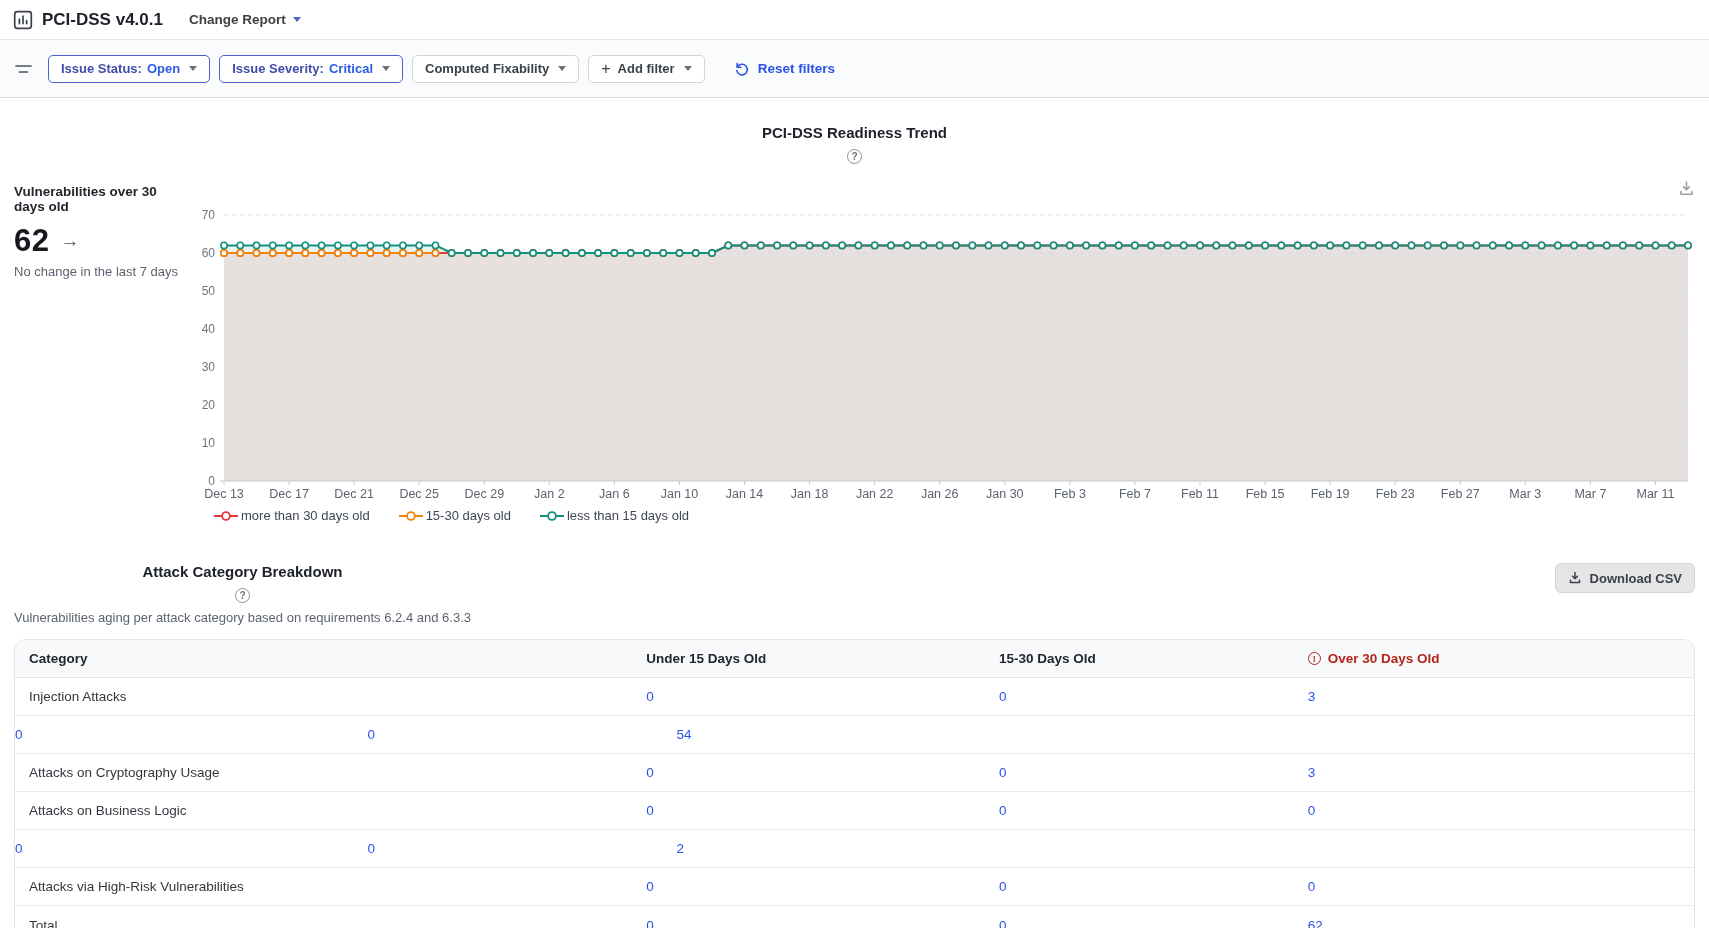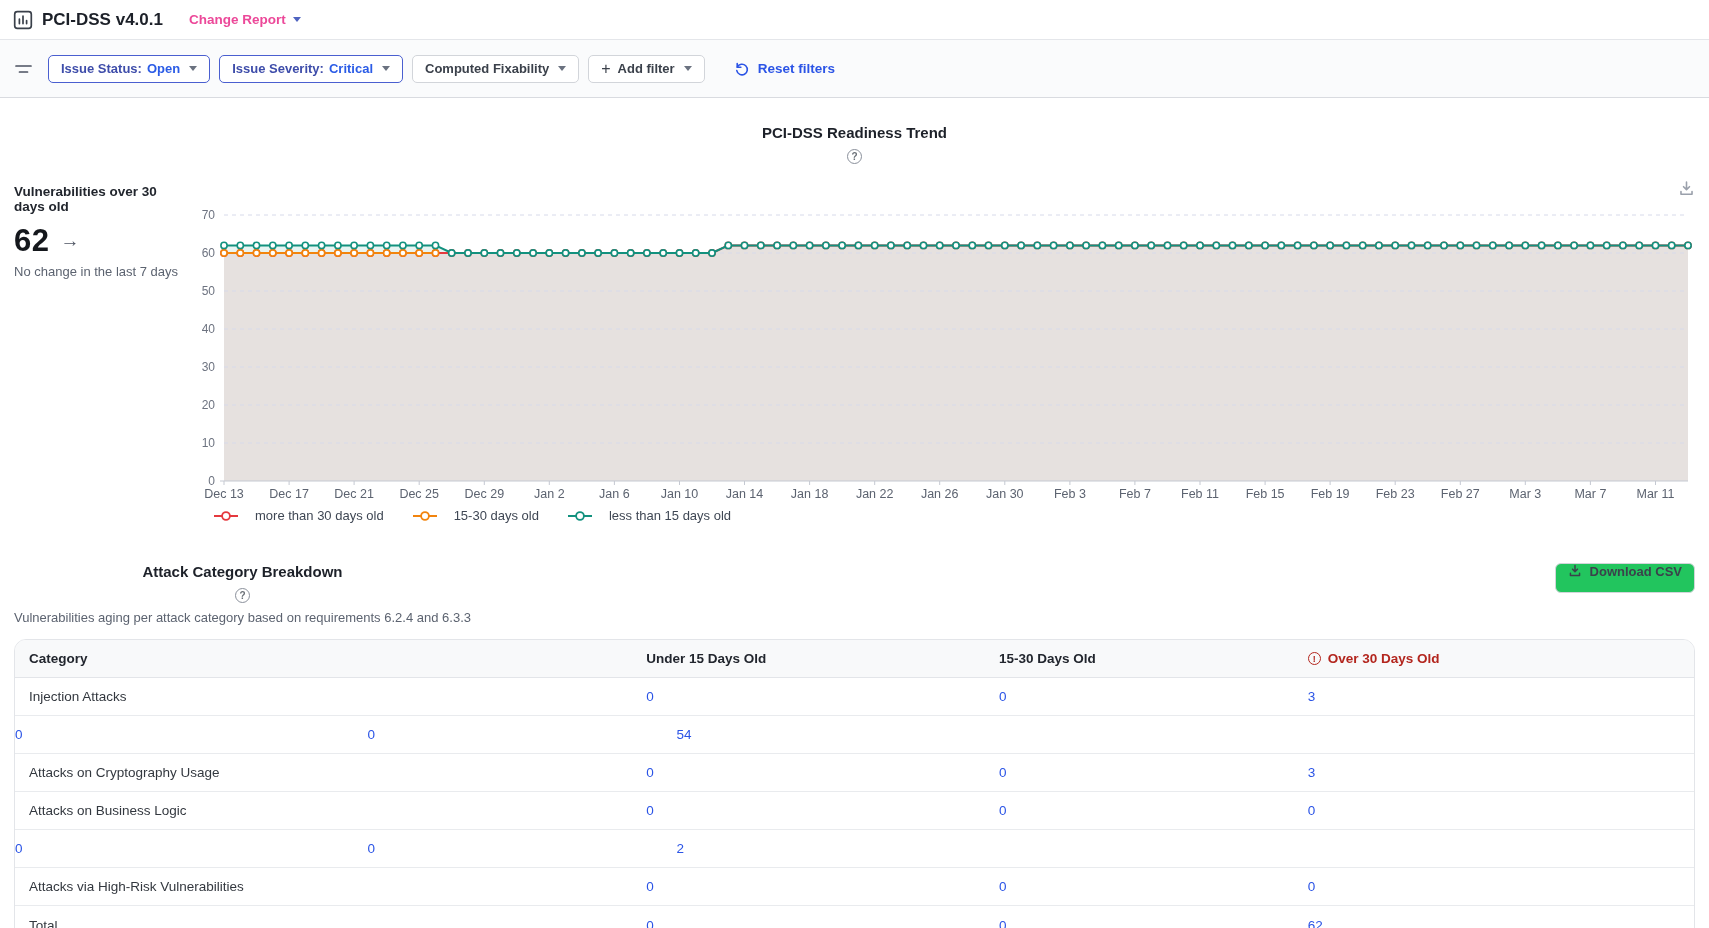--- a/index.html
+++ b/index.html
@@ -4,21 +4,21 @@
 <style>
   * { box-sizing: border-box; margin: 0; padding: 0; }
   html,body { width:1709px; height:928px; overflow:hidden; }
   body { font-family:"Liberation Sans", sans-serif; background:#fff; color:#22262e; }
   .page { width:1709px; height:928px; position:relative; background:#fff; }
 
   
   .topbar { height:40px; display:flex; align-items:center; padding:0 13px; border-bottom:1px solid #e4e6ea; }
   .app-icon { display:flex; margin-right:9px; }
   .page-title { font-size:17px; font-weight:700; color:#1c2028; }
-  .change-report { margin-left:26px; display:flex; align-items:center; gap:7px; color:#ec4899; font-size:13.5px; font-weight:700; cursor:pointer; }
+  .change-report { margin-left:26px; display:flex; align-items:center; gap:7px; color:#404040; font-size:13.5px; font-weight:700; cursor:pointer; }
   .caret { width:0; height:0; border-left:4px solid transparent; border-right:4px solid transparent; border-top:5px solid #6b7280; }
   .caret.blue { border-top-color:#4f63c0; }
 
   
   .filterbar { height:58px; background:#fafbfc; border-bottom:1px solid #d9dbe0; display:flex; align-items:center; padding:0 14px; }
   .funnel { margin-right:14px; display:flex; }
   .chip { height:28px; display:inline-flex; align-items:center; gap:9px; padding:0 12px; margin-right:9px;
           border-radius:5px; border:1px solid #d2d5da; background:#fff; font-size:13px; font-weight:700; color:#3b414b; cursor:pointer; }
   .chip.active { border-color:#4a5fd0; }
   .chip .chip-prefix { color:#3e4daa; }
@@ -39,26 +39,26 @@
   .stat-col { flex:0 0 176px; padding-top:6px; }
   .stat-label { font-size:13.5px; font-weight:700; color:#22262e; }
   .stat-value-row { display:flex; align-items:center; gap:11px; margin-top:9px; }
   .stat-value { font-size:31px; font-weight:700; color:#14171c; letter-spacing:.5px; }
   .stat-arrow { font-size:19px; color:#4b5260; }
   .stat-note { font-size:13px; color:#5c6370; margin-top:5px; }
   .chart-col { flex:1; position:relative; }
   #trend-svg { display:block; margin-top:22px; }
   .chart-dl { position:absolute; top:2px; right:0; cursor:pointer; display:flex; }
   .legend { display:flex; align-items:center; gap:28px; margin:6px 0 0 23px; }
-  .legend-item { display:flex; align-items:center; gap:16px; font-size:13px; color:#3f4754; }
+  .legend-item { display:flex; align-items:center; gap:2px; font-size:13px; color:#3f4754; }
 
   
   .breakdown-head { display:flex; justify-content:space-between; align-items:flex-start; margin-top:40px; }
-  .btn { display:inline-flex; align-items:flex-start; gap:8px; height:30px; padding:0 12px; border:1px solid #d2d5da; border-radius:6px;
-         background:#22c55e; font-size:13px; font-weight:700; color:#3b414b; cursor:pointer; }
+  .btn { display:inline-flex; align-items:center; gap:8px; height:30px; padding:0 12px; border:1px solid #d2d5da; border-radius:6px;
+         background:#e5e5e5; font-size:13px; font-weight:700; color:#3b414b; cursor:pointer; }
 
   .table { margin-top:14px; border:1px solid #e3e5e9; border-radius:12px; overflow:hidden; background:#fff; }
   .trow { display:flex; align-items:center; height:38px; border-bottom:1px solid #e9ebee; font-size:13.5px; color:#33383f; }
   .trow:last-child { border-bottom:none; }
   .thead { background:#f8f9fa; border-bottom:1px solid #e3e5e9; }
   .thead .tcell { font-weight:700; color:#22262e; font-size:13.5px; }
   .tcell { overflow:hidden; white-space:nowrap; }
   .c1 { width:37.6%; padding-left:14px; }
   .c2 { width:21%; }
   .c3 { width:18.4%; }

